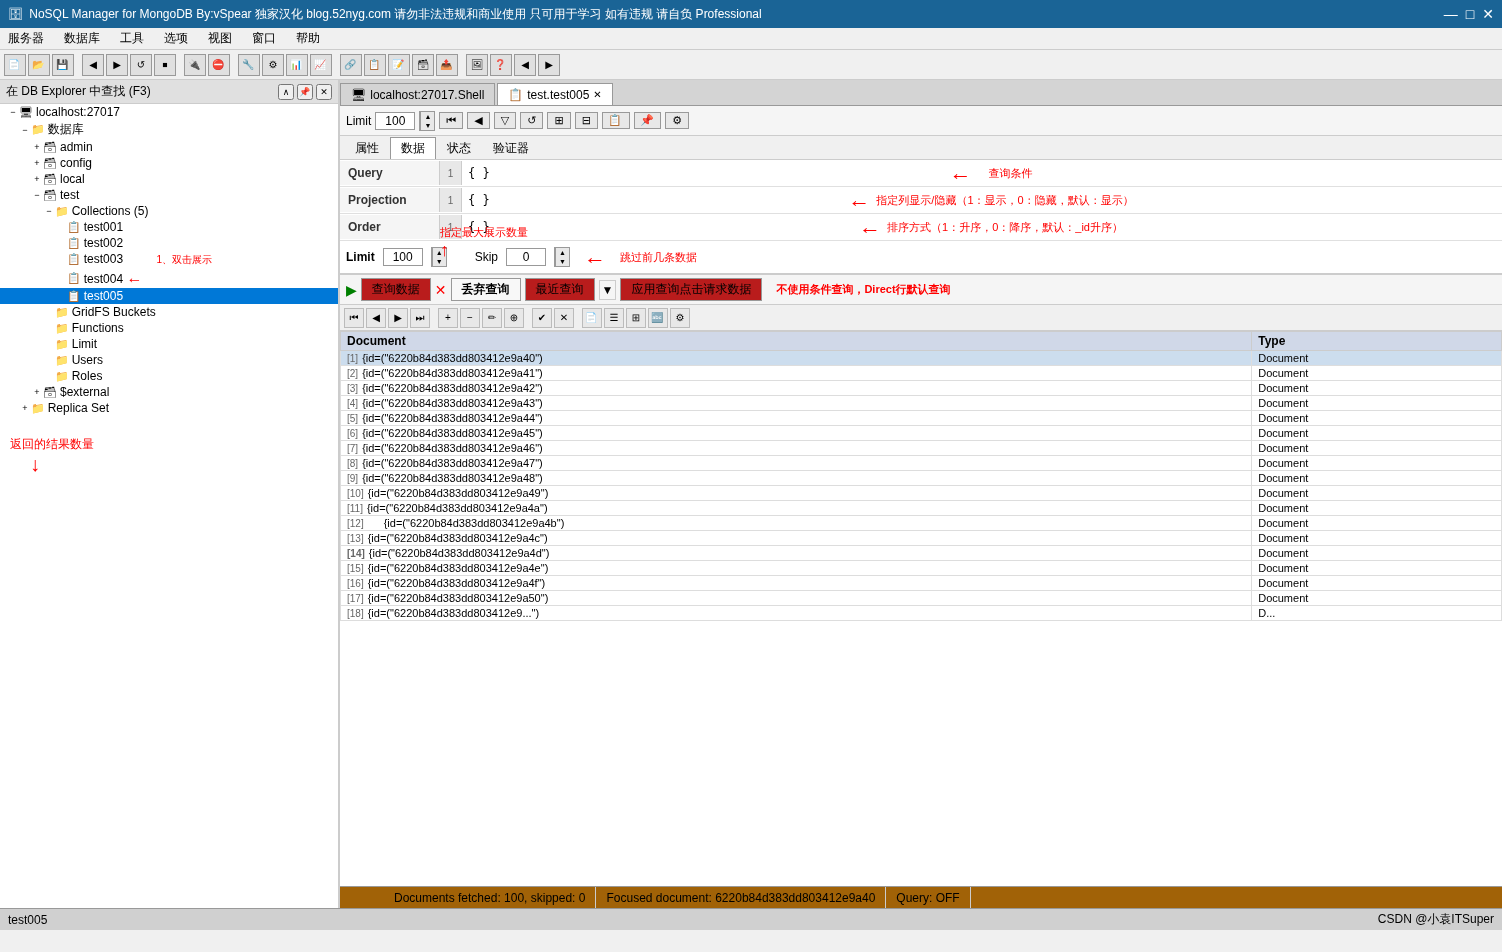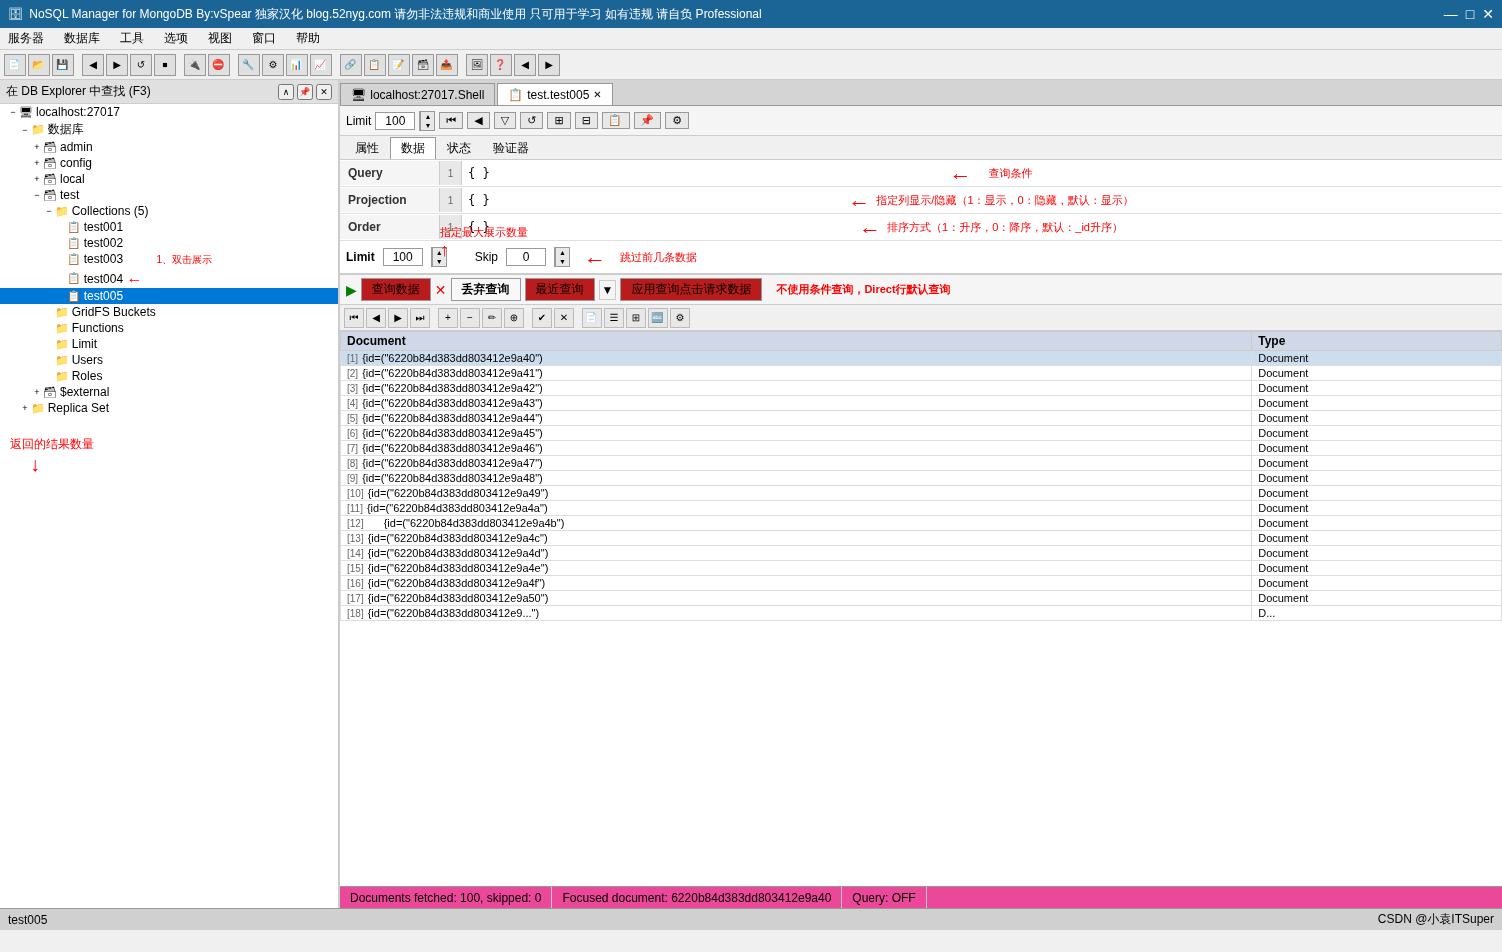--- a/index.html
+++ b/index.html
@@ -279,23 +279,24 @@
       padding: 1px 6px;
       font-size: 11px;
       white-space: nowrap;
     }
     .data-table tr.selected td { background: #cde; }
 
     
     .status-bar {
       display: flex;
       border-top: 1px solid #999;
-      background: #ec4899;
+      background: #a16207;
       height: 22px;
       align-items: center;
+      padding-left: 44px;
     }
     .status-item {
       padding: 0 10px;
       border-right: 1px solid #ccc;
       height: 100%;
       display: flex;
       align-items: center;
       font-size: 11px;
     }
 
@@ -698,21 +699,21 @@
             </tr>
             <tr>
               <td><span style="color:#666;font-size:10px;margin-right:20px;">[12]</span>{id=("6220b84d383dd803412e9a4b")</td>
               <td>Document</td>
             </tr>
             <tr>
               <td><span style="color:#666;font-size:10px;margin-right:4px;">[13]</span>{id=("6220b84d383dd803412e9a4c")</td>
               <td>Document</td>
             </tr>
             <tr>
-              <td><span style="color:#666;font-size:10px;margin-right:4px;">[14]</span>{id=("6220b84d383dd803412e9a4d")</td>
+              <td><span style="color:#666;font-size:10px;margin-right:4px;font-weight:bold;">[14]</span>{id=("6220b84d383dd803412e9a4d")</td>
               <td>Document</td>
             </tr>
             <tr>
               <td><span style="color:#666;font-size:10px;margin-right:4px;">[15]</span>{id=("6220b84d383dd803412e9a4e")</td>
               <td>Document</td>
             </tr>
             <tr>
               <td><span style="color:#666;font-size:10px;margin-right:4px;">[16]</span>{id=("6220b84d383dd803412e9a4f")</td>
               <td>Document</td>
             </tr>

